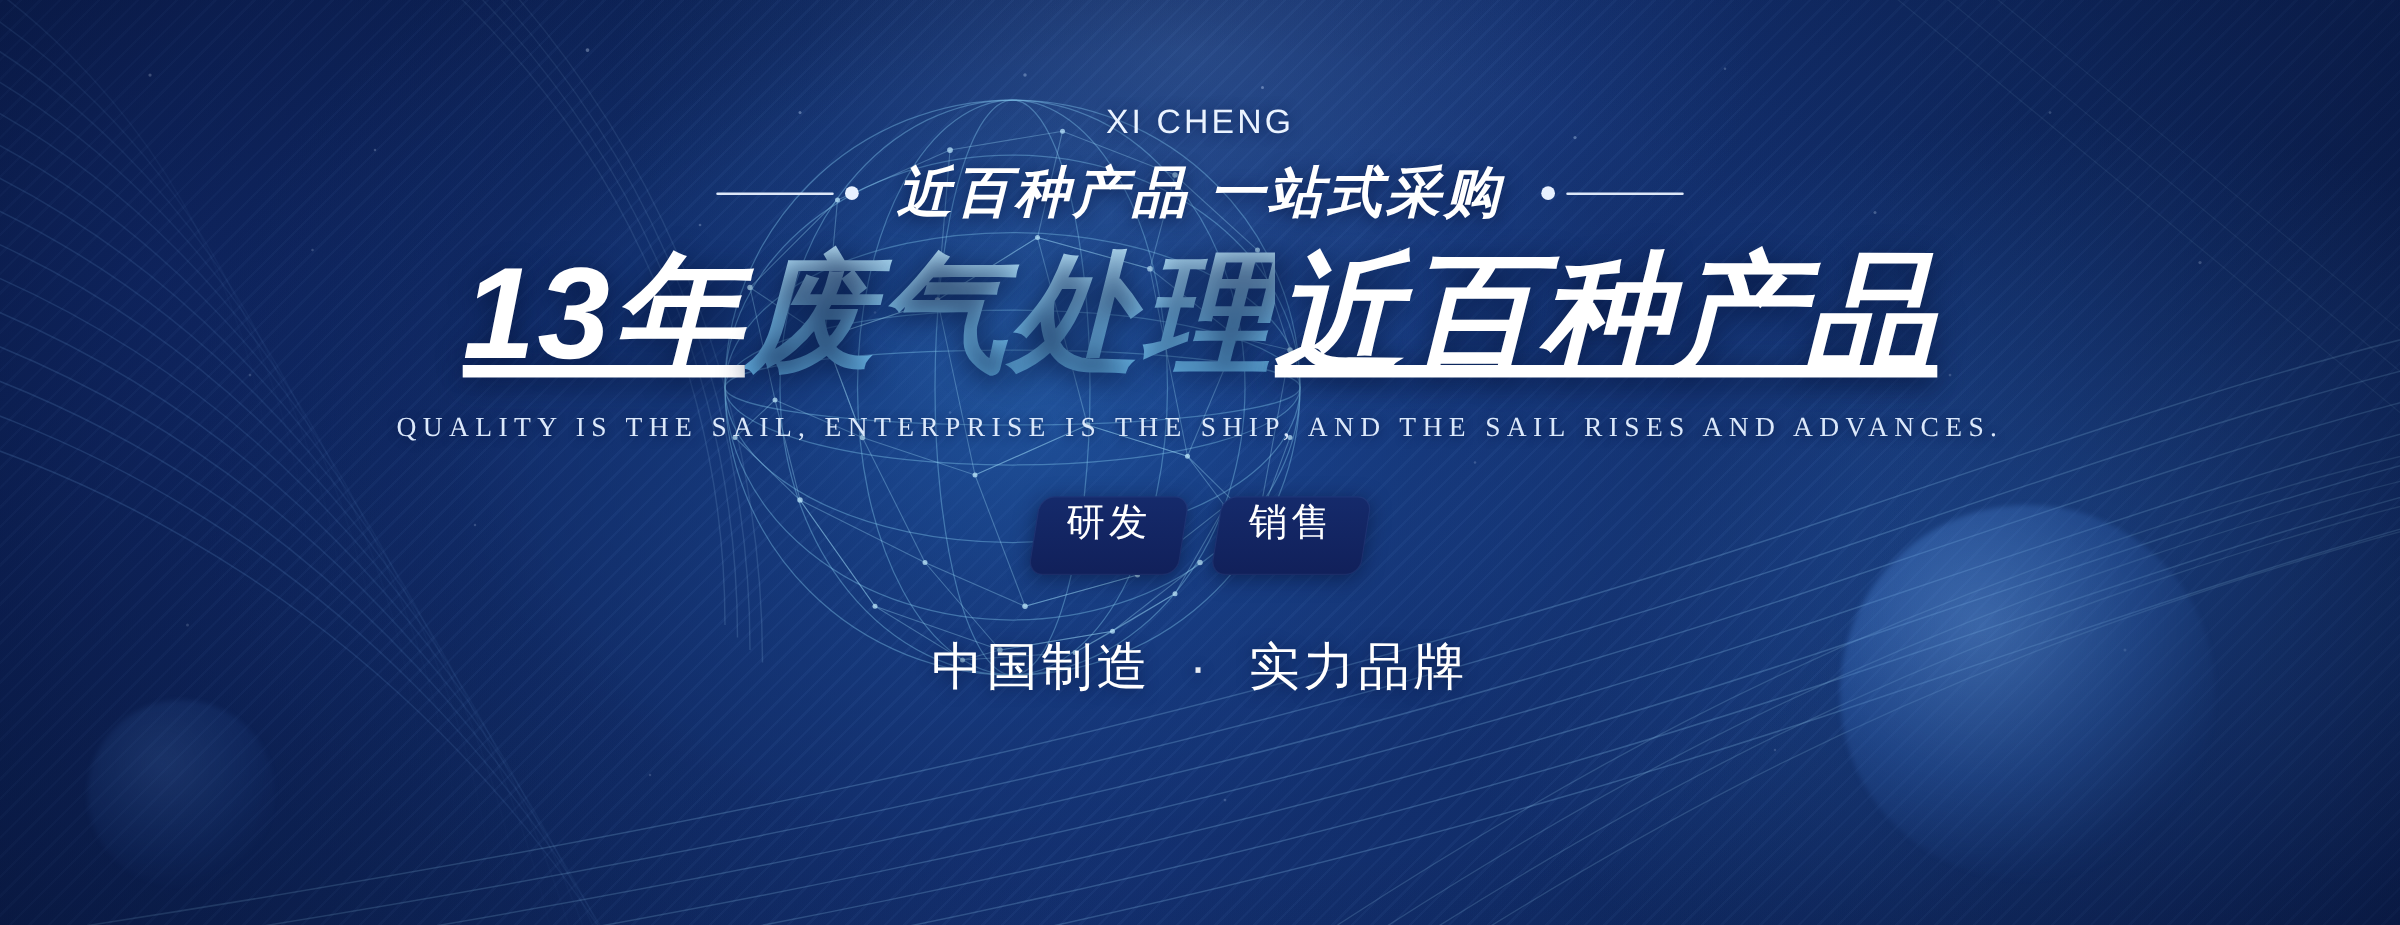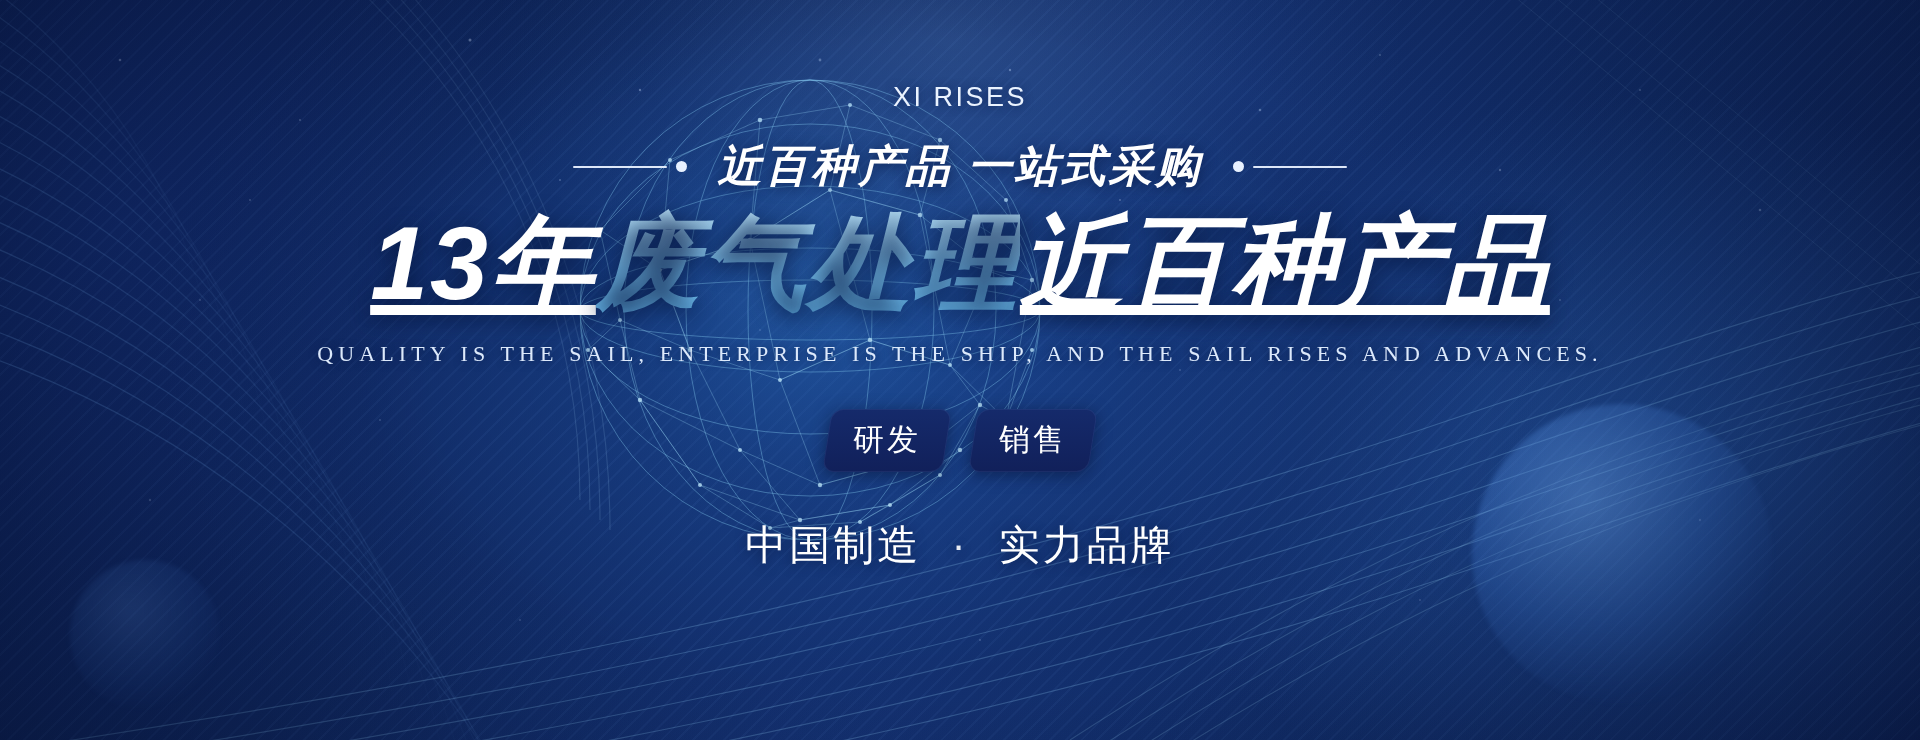--- a/index.html
+++ b/index.html
@@ -49,21 +49,21 @@
   .content{position:relative;z-index:6;width:100%;height:100%;
     display:flex;flex-direction:column;align-items:center;}
 
   .brand-en{
     margin-top:82px;
     color:#eaf3ff;font-size:27px;letter-spacing:2.5px;font-weight:400;
     text-shadow:0 1px 10px rgba(10,30,80,.85);
   }
 
   .subtitle-row{
-    margin-top:24px;display:flex;align-items:center;gap:30px;
+    margin-top:12px;display:flex;align-items:center;gap:30px;
   }
   .deco{display:flex;align-items:center;gap:9px;}
   .deco .bar{width:94px;height:2px;background:#e8f1ff;border-radius:2px;opacity:.95;}
   .deco .dot{width:11px;height:11px;border-radius:50%;background:#e8f1ff;}
   .deco.right{flex-direction:row;}
   .subtitle{
     color:#ffffff;font-size:44px;font-weight:700;letter-spacing:3px;
     font-style:italic;
     text-shadow:0 2px 14px rgba(8,26,72,.9);
     white-space:nowrap;
@@ -86,21 +86,21 @@
     margin-top:16px;
     color:#dce9fb;font-family:"Liberation Serif","DejaVu Serif",serif;
     font-size:22px;letter-spacing:5.1px;white-space:nowrap;
     text-shadow:0 1px 8px rgba(8,26,72,.85);
   }
 
   .badges{margin-top:42px;display:flex;gap:26px;}
   .badge{
     position:relative;
     min-width:120px;height:63px;
-    display:flex;align-items:center;justify-content:center;
+    display:flex;align-items:flex-start;justify-content:center;
     color:#ffffff;font-size:31px;font-weight:500;letter-spacing:3px;
     padding:0 22px;
   }
   .badge::before{
     content:"";position:absolute;inset:0;
     background:linear-gradient(180deg,#152a6b 0%,#11205a 100%);
     border-radius:12px;
     transform:skewX(-9deg);
     box-shadow:0 3px 16px rgba(4,14,46,.5), inset 0 0 0 1px rgba(120,170,240,.10);
   }
@@ -291,21 +291,21 @@
     </g>
   </svg>
 
   <div class="layer light-top"></div>
   <div class="glow-sphere"></div>
   <div class="glow-sphere small"></div>
   <div class="layer vignette"></div>
 
   <div class="content">
 
-    <div class="brand-en">XI RISES</div>
+    <div class="brand-en">XI CHENG</div>
 
     <div class="subtitle-row">
       <span class="deco left">
         <span class="bar"></span>
         <span class="dot"></span>
       </span>
       <span class="subtitle">近百种产品 一站式采购</span>
       <span class="deco right">
         <span class="dot"></span>
         <span class="bar"></span>

